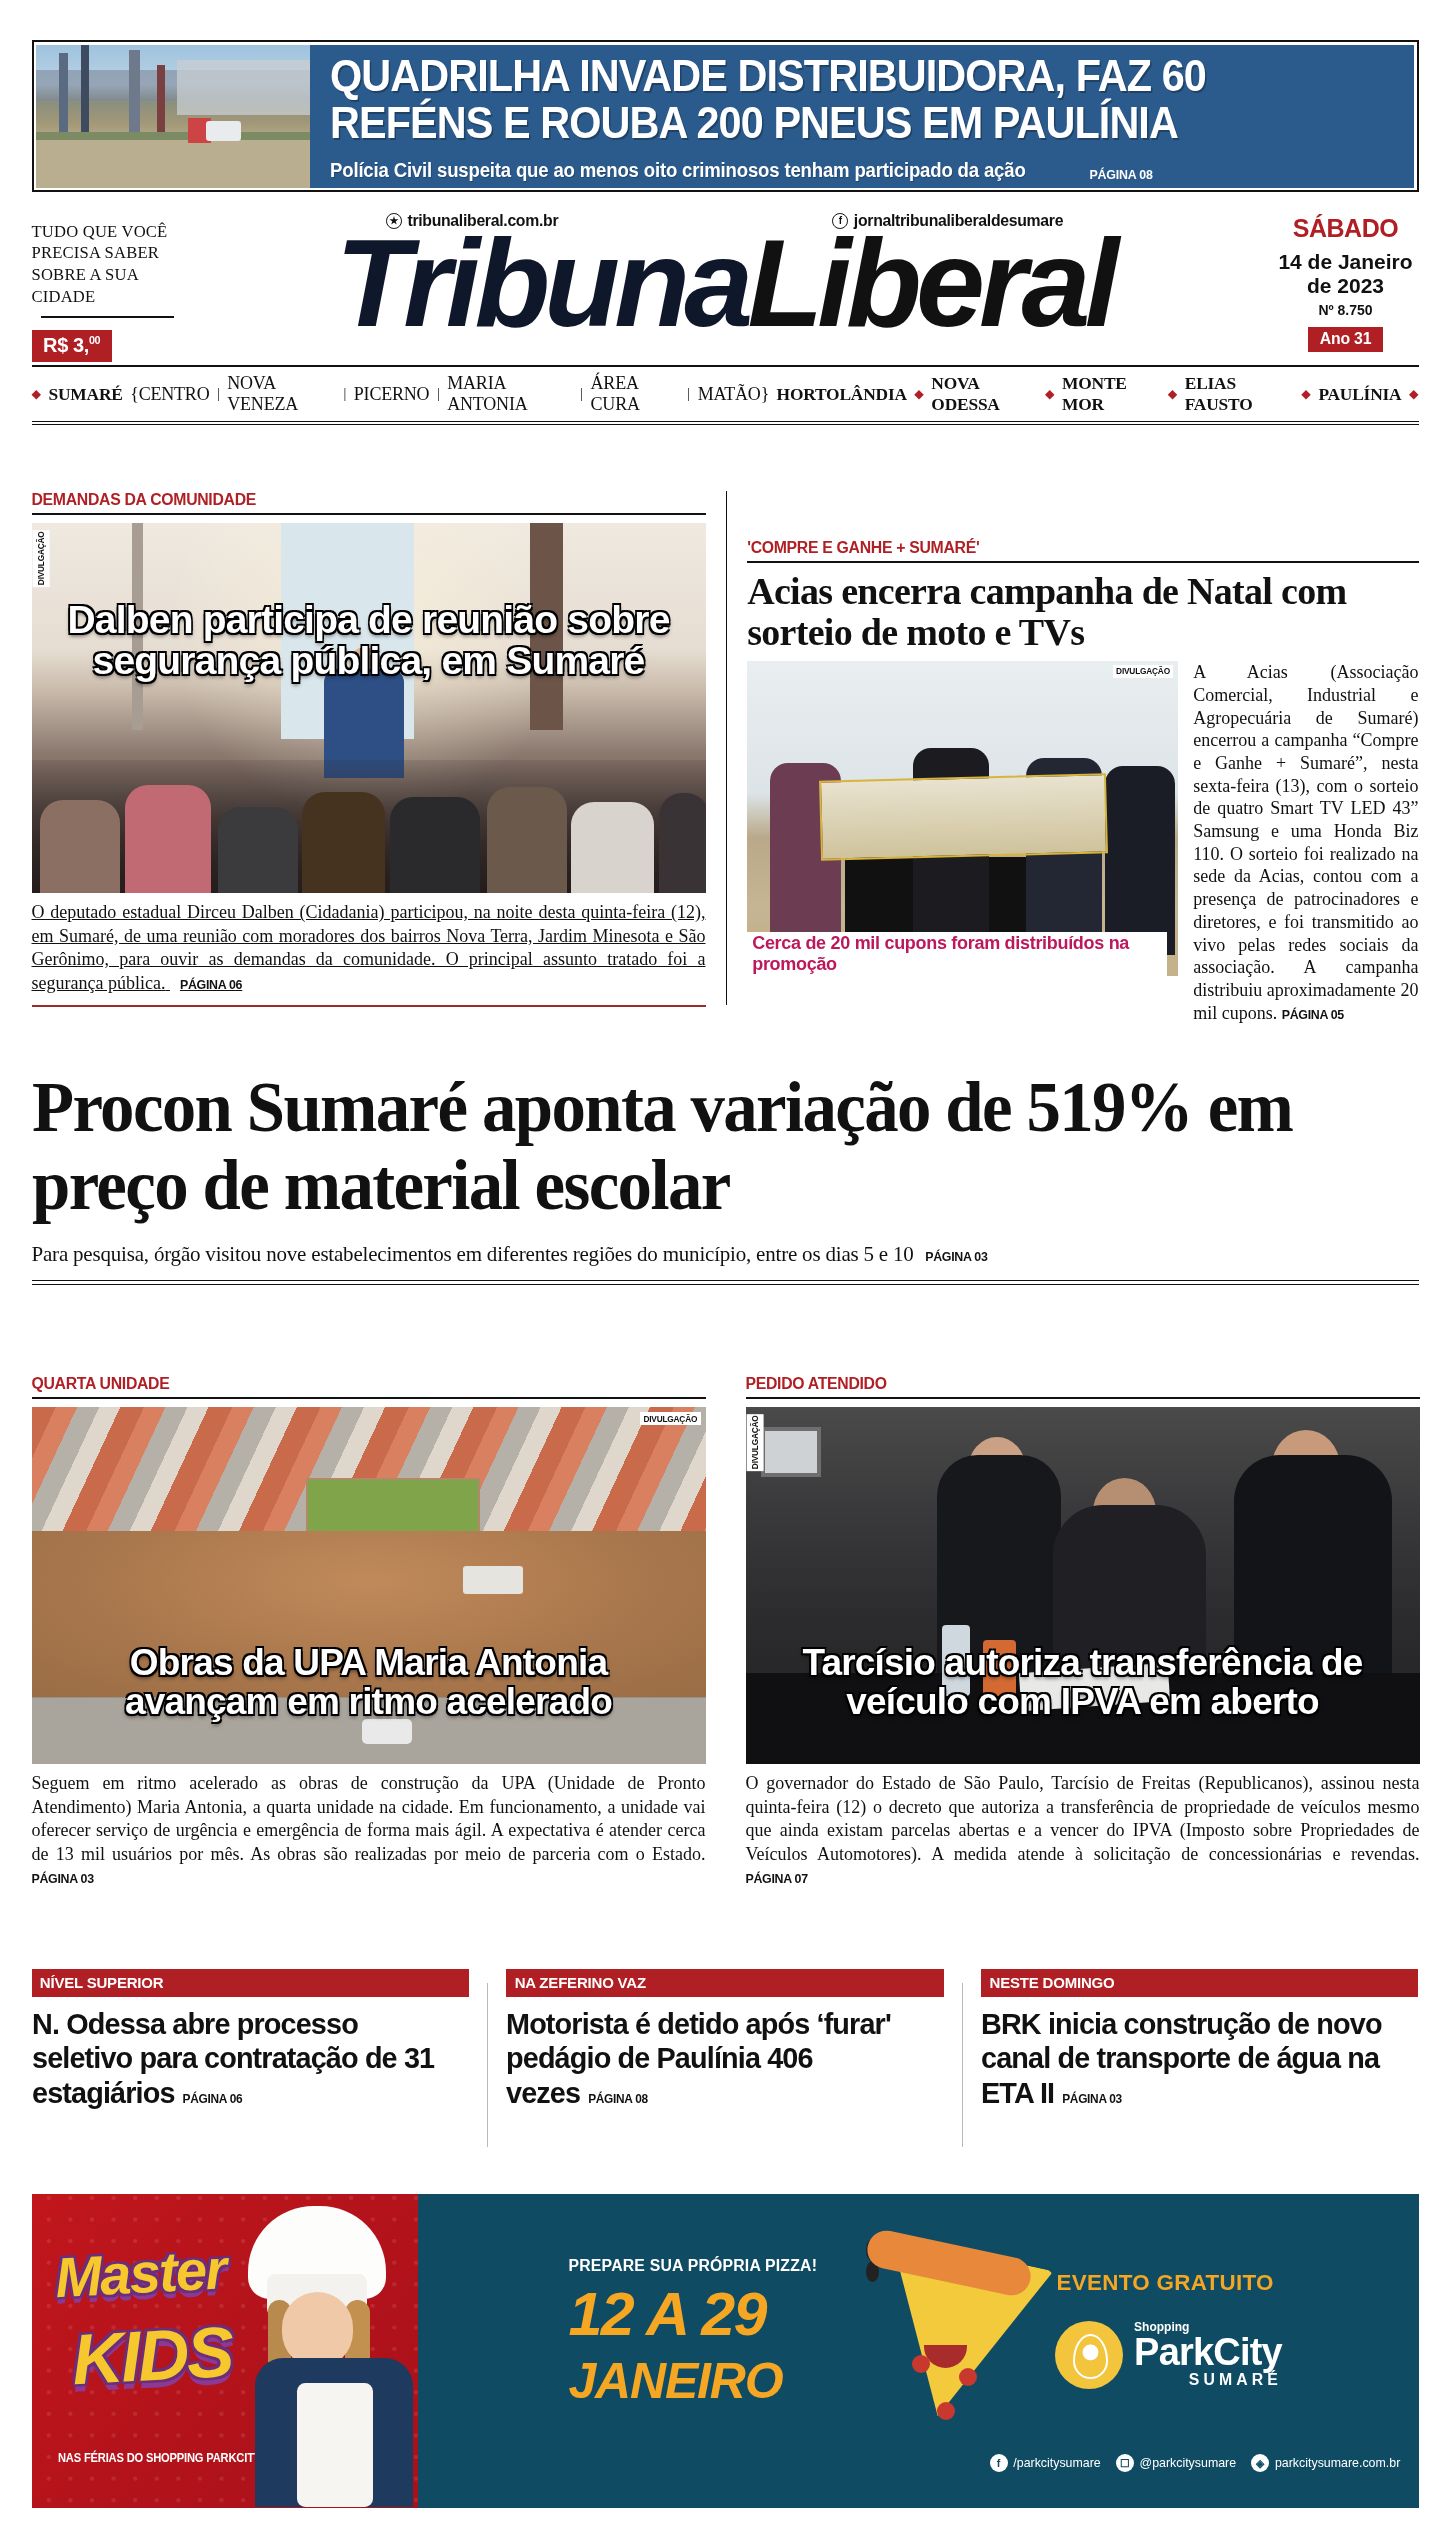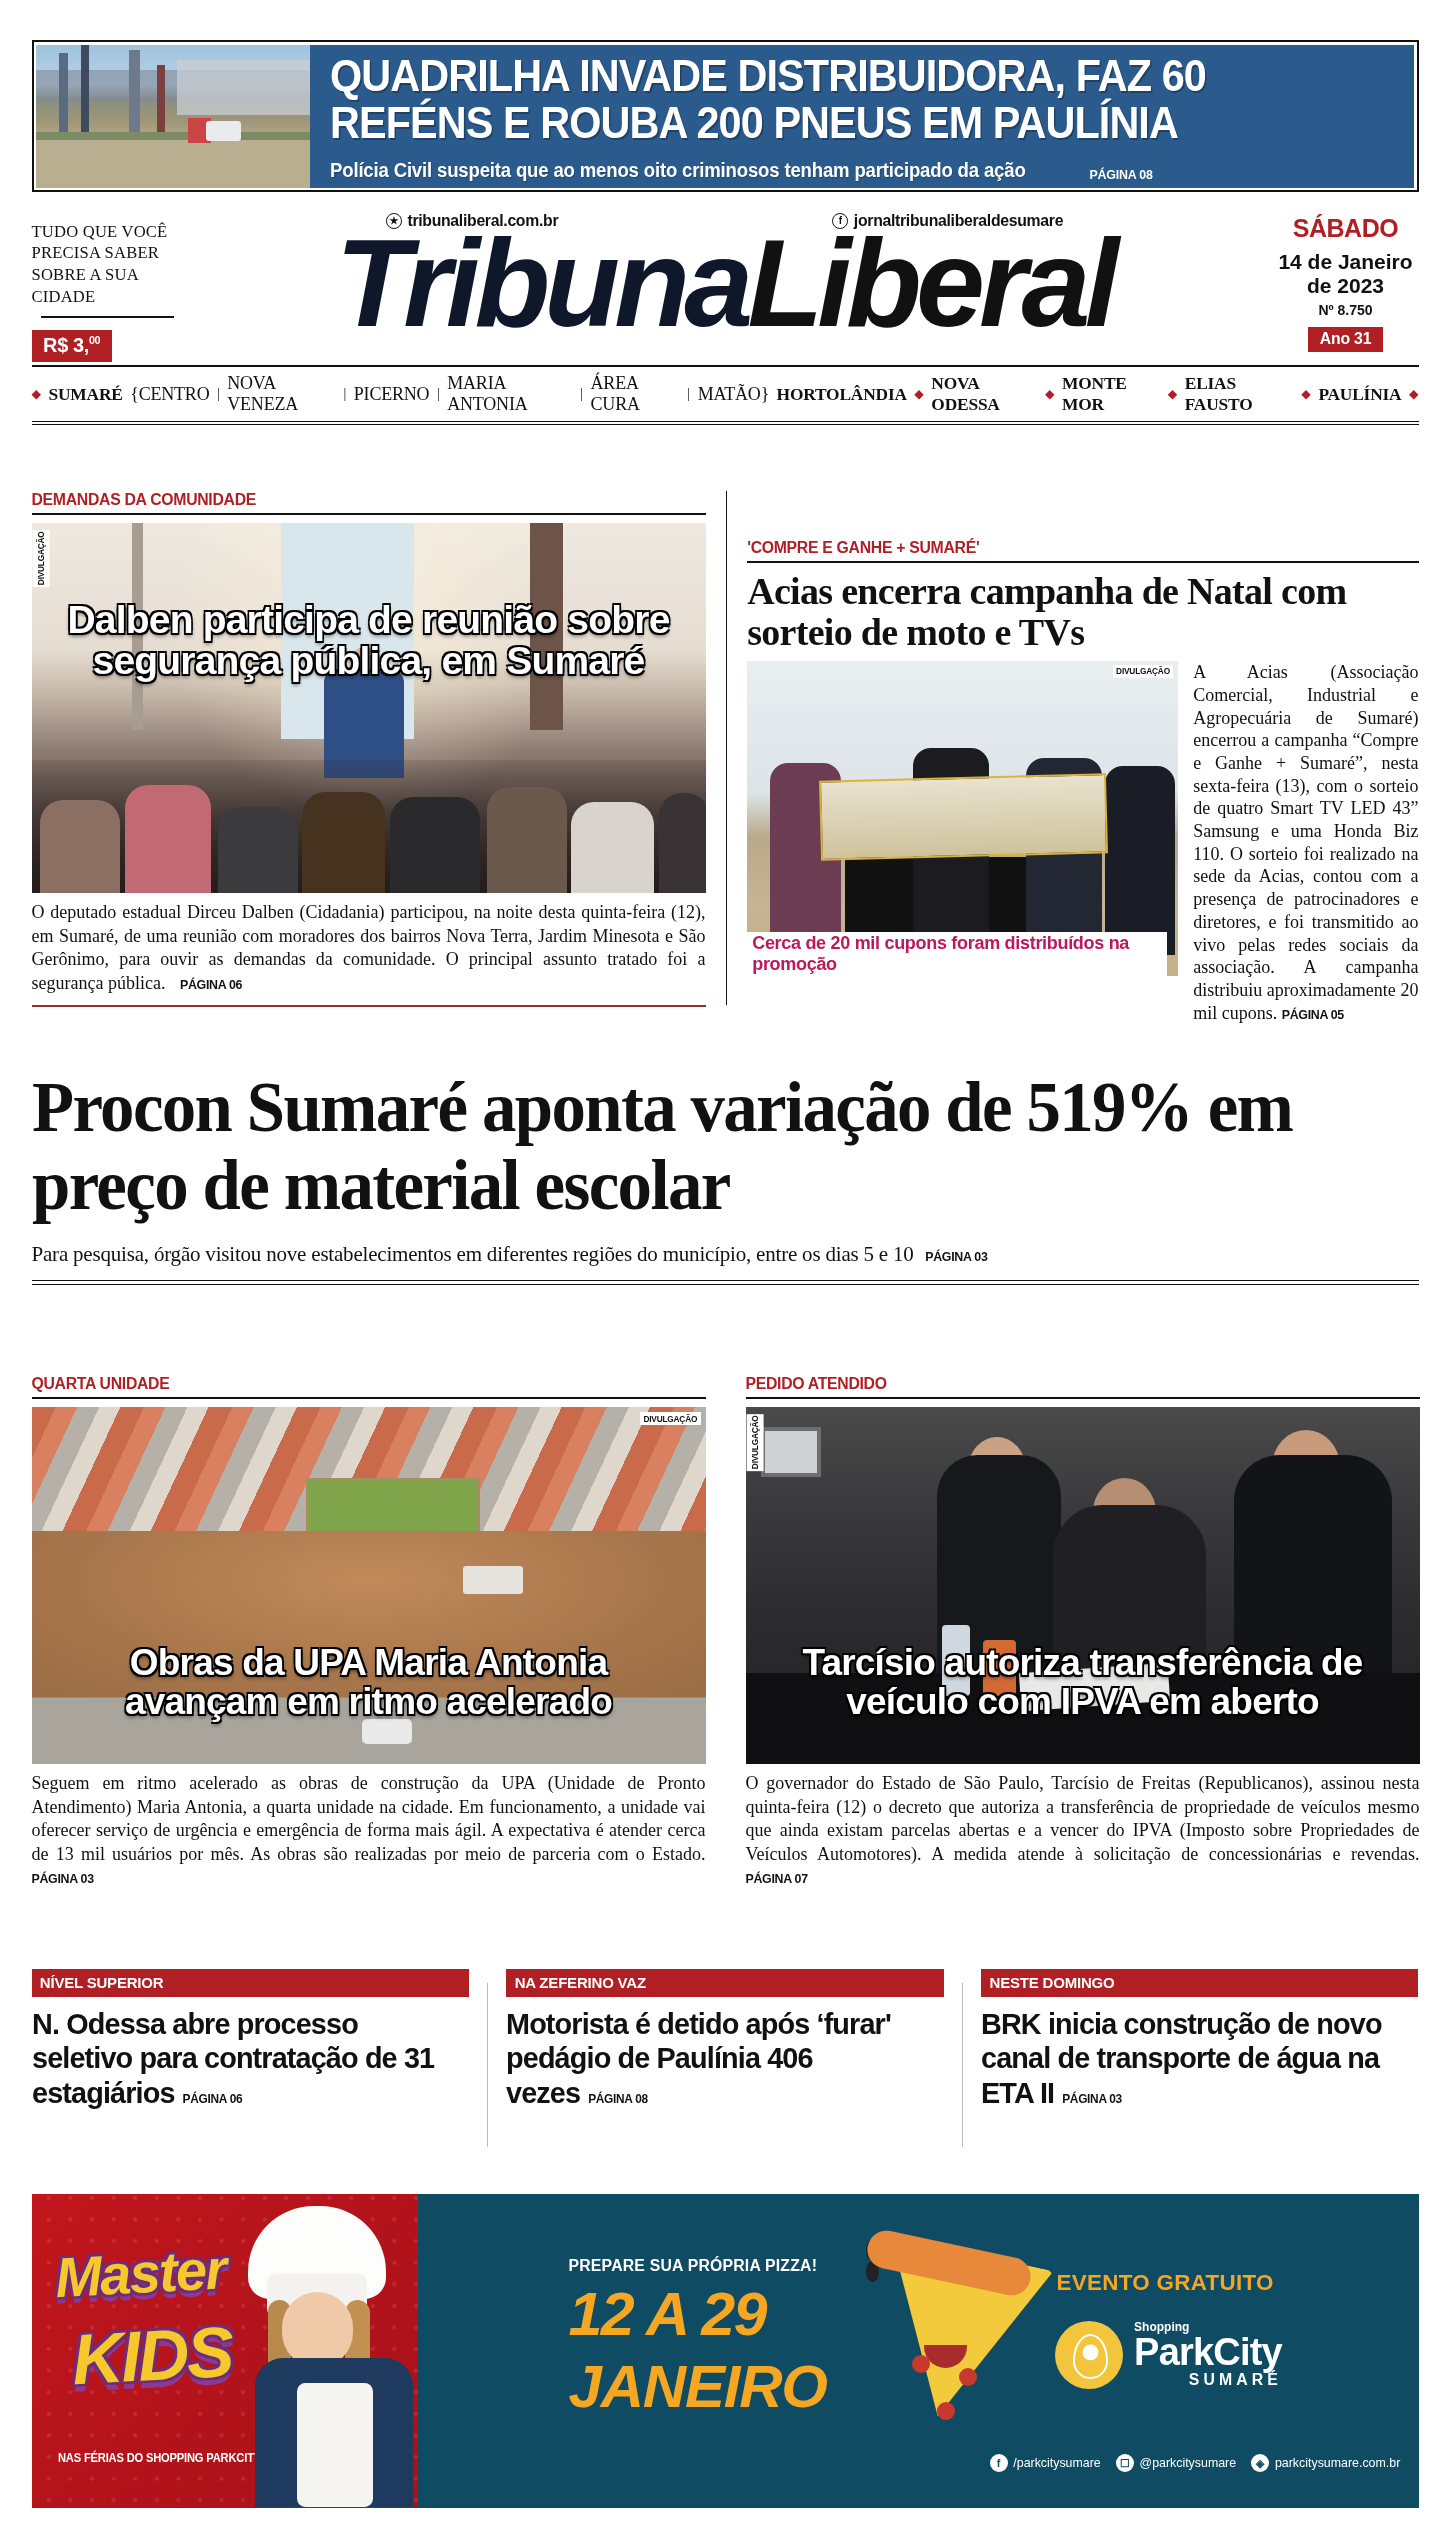--- a/index.html
+++ b/index.html
@@ -169,20 +169,21 @@
   .ph-meeting .wp3{ left:100px; top:0; width:11.6px; height:207px; background:#a79d92;}
   .ph-meeting .speaker { position:absolute; left:292px; top:146px; width:80px; height:109px; background:#2d4f86; border-radius:13.3px 13.3px 0 0;}
   .ph-meeting .head { position:absolute; left:317px; top:124px; width:31.5px; height:36px; background:#dfb794; border-radius:50%;}
   .ph-meeting .crowd { position:absolute; left:0; bottom:0; width:100%; height:133px;
      background: linear-gradient(to bottom, rgba(60,45,40,.15), rgba(35,28,26,.96)); }
   .ph-meeting .pp { position:absolute; bottom:0; border-radius:23px 23px 0 0; }
 
   .caption-text {
     font-family:"Liberation Serif", serif; font-size:18px; line-height:1.30; color:#111; text-align:justify;
     margin-top:8.3px;
+    text-decoration:underline;
   }
   .caption-text .page-ref { margin-left:10px; }
 
   .r1-hr { height:2.5px; background:#9c2c2c; margin-top:10px; }
 
   
   .r2-body { display:flex; gap:15px; margin-top:8.3px; }
   .acias-head {
     font-family:"Liberation Serif", serif; font-weight:700; font-size:38px;
     line-height:1.08; letter-spacing:-0.7px; color:#111;
@@ -327,21 +328,21 @@
     color:#fff; letter-spacing:0.2px;
   }
   .ad-dates {
     position:absolute; left:151px; top:91px; width:299px;
     font-family:"Liberation Sans", sans-serif; font-weight:800; font-style:italic;
     font-size:61px; line-height:.96; color:#f5a623; letter-spacing:-1.7px;
   }
   .ad-month {
     position:absolute; left:151px; top:158px;
     font-family:"Liberation Sans", sans-serif; font-weight:800; font-style:italic;
-    font-size:60px; color:#f5a623; letter-spacing:-1.2px;
+    font-size:50px; color:#f5a623; letter-spacing:-1.2px;
   }
   .ad-pizza { position:absolute; left:448px; top:45px; width:174px; height:191px; }
   .ad-pizza .slice {
     position:absolute; left:6.6px; top:13.3px; width:0; height:0;
     border-left:83px solid transparent; border-right:83px solid transparent;
     border-top:166px solid #f2ca3c; border-radius:6.6px; transform: rotate(12deg);
   }
   .ad-pizza .crust {
     position:absolute; left:0px; top:5px; width:166px; height:38px; background:#e7883a;
     border-radius:20px; transform: rotate(12deg);

